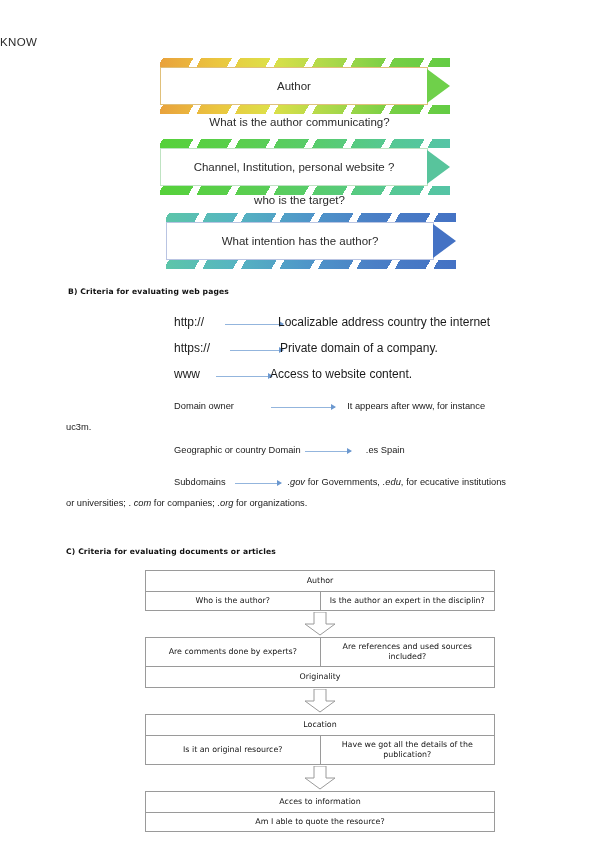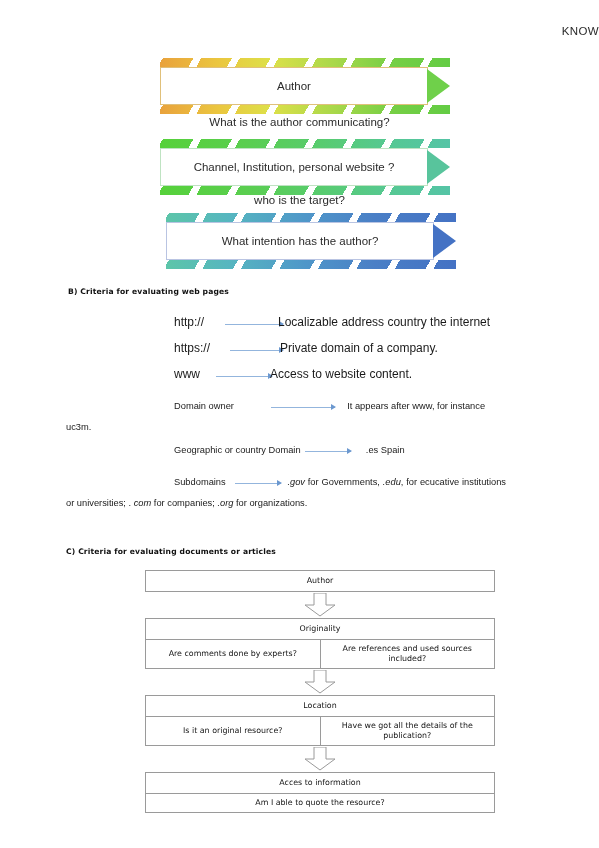--- a/index.html
+++ b/index.html
@@ -20,23 +20,23 @@
   #banner-diagram {
     position: absolute;
     left: 0;
     top: 0;
     width: 599px;
     height: 272px;
   }
   .know-title {
     position: absolute;
     left: 0;
-    top: 25px;
+    top: 36px;
     width: 599px;
-    text-align: right;
+    text-align: left;
     font-size: 11.5px;
     letter-spacing: 0.4px;
     color: #2b2b2b;
   }
   .banner-block {
     position: absolute;
     left: 160px;
     width: 290px;
   }
   .banner-block.b1 { top: 58px; }
@@ -390,37 +390,41 @@
 
 <div class="section-heading" id="heading-c">C) Criteria for evaluating documents or articles</div>
 
 <div id="criteria-docs">
 
   <table class="flow-table">
     <tbody>
         <tr>
       <td class="header-cell" colspan="2">Author</td>
     </tr>
+    <tr>
+      <td>Who is the author?</td>
+      <td>Is the author an expert in the disciplin?</td>
+    </tr>
   </tbody>
     </table>
 
   <div class="connector">
     <svg class="arrow-down" width="34" height="24" viewBox="0 0 34 24">
       <polygon points="11,0 23,0 23,12 32,12 17,23 2,12 11,12" fill="#ffffff" stroke="#9a9a9a" stroke-width="1"></polygon>
     </svg>
   </div>
 
   <table class="flow-table">
     <tbody>
         <tr>
-      <td class="header-cell" colspan="2">Originality</td>
-    </tr>
-    <tr>
       <td>Are comments done by experts?</td>
       <td>Are references and used sources included?</td>
+    </tr>
+    <tr>
+      <td class="header-cell" colspan="2">Originality</td>
     </tr>
   </tbody>
     </table>
 
   <div class="connector">
     <svg class="arrow-down" width="34" height="24" viewBox="0 0 34 24">
       <polygon points="11,0 23,0 23,12 32,12 17,23 2,12 11,12" fill="#ffffff" stroke="#9a9a9a" stroke-width="1"></polygon>
     </svg>
   </div>
 

